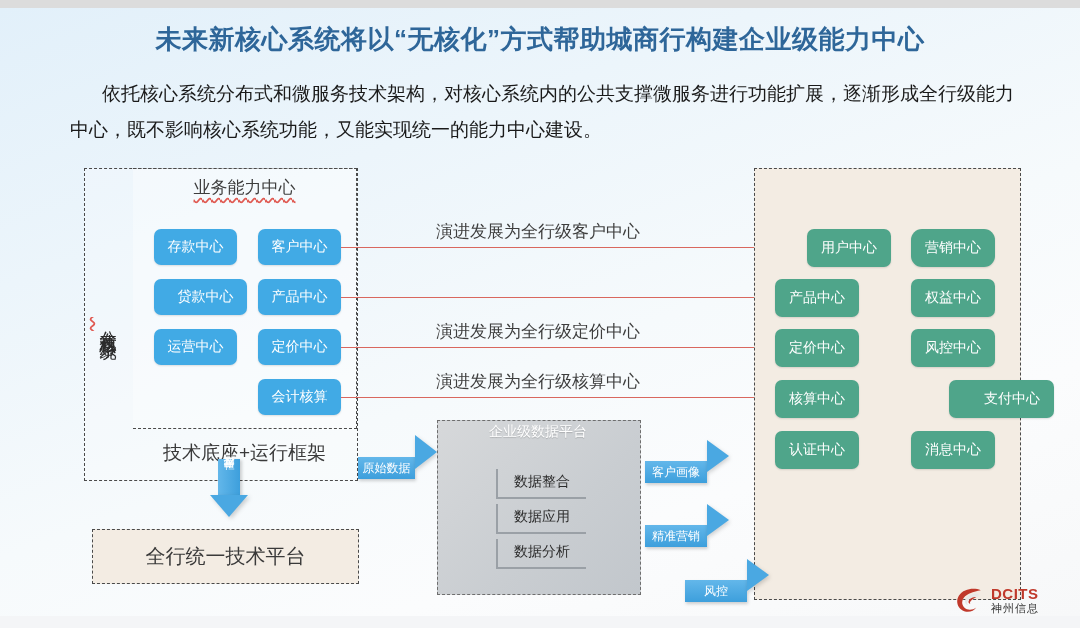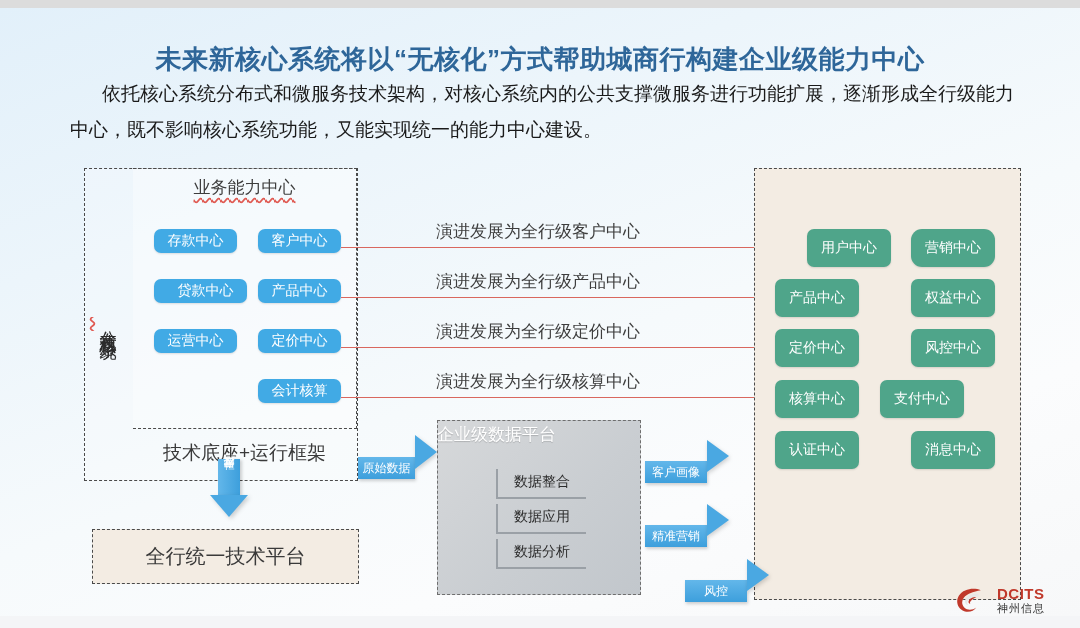--- a/index.html
+++ b/index.html
@@ -19,21 +19,20 @@
     position:absolute;left:0;top:8px;width:1080px;height:608px;
     background:linear-gradient(160deg,#e2f0fa 0%,#ecf5fb 28%,#f6fafc 55%,#fbfcfd 75%,#f7f8f9 100%);
   }
   .bottom-strip{position:absolute;left:0;bottom:0;width:1080px;height:12px;background:#f4f5f7;}
 
   
   .title{
     position:absolute;left:0;top:14px;width:1080px;text-align:center;
     font-size:26px;font-weight:bold;color:#2e6699;letter-spacing:.5px;
     white-space:nowrap;
-    margin-top:20px;
   }
   .subtitle{
     position:absolute;left:70px;top:68px;width:950px;
     font-size:19px;color:#1a1a1a;line-height:36px;text-indent:32px;
   }
 
   
   .core-outer{
     position:absolute;left:84px;top:160px;width:272px;height:311px;
     border:1.6px dashed #4a4a4a;background:rgba(255,255,255,.22);
@@ -57,21 +56,21 @@
     font-size:17px;color:#3d3d3d;
     text-decoration:underline wavy #e05a52;text-underline-offset:4px;
   }
   .tech-base{
     position:absolute;left:133px;top:419px;width:223px;height:52px;
     display:flex;align-items:center;justify-content:center;
     font-size:19px;color:#3a3a3a;
   }
 
   .bb{
-    position:absolute;width:83px;height:24px;border-radius:7px;
+    position:absolute;width:83px;height:36px;border-radius:7px;
     background:#41aae5;color:#ffffff;font-size:14px;
     display:flex;align-items:center;justify-content:center;
     box-shadow:0 1px 2px rgba(0,0,0,.12);
   }
 
   
   .evo-line{
     position:absolute;height:0;border-top:1.4px solid #d9675e;
   }
   .evo-head{
@@ -100,22 +99,22 @@
     box-shadow:0 1px 2px rgba(0,0,0,.12);
   }
 
   
   .dp-box{
     position:absolute;left:437px;top:412px;width:202px;height:173px;
     border:1.6px dashed #6e6e6e;
     background:linear-gradient(135deg,#d6d8da 0%,#c9cdd1 60%,#c2c7cc 100%);
   }
   .dp-title{
-    position:absolute;left:437px;top:415px;width:202px;
-    font-size:17px;color:#ffffff;text-shadow:0 1px 1px rgba(0,0,0,.18);
+    position:absolute;left:437px;top:415px;width:202px;text-align:center;
+    font-size:14px;color:#ffffff;text-shadow:0 1px 1px rgba(0,0,0,.18);
   }
   .dp-item{
     position:absolute;width:88px;height:26px;
     border-left:2px solid #9aa0a6;border-bottom:2px solid #9aa0a6;
     display:flex;align-items:center;justify-content:center;
     font-size:14px;color:#2b2b2b;padding-bottom:2px;
   }
 
   
   .arrow-r{
@@ -152,21 +151,21 @@
 
   
   .utp{
     position:absolute;left:92px;top:521px;width:265px;height:53px;
     border:1.6px dashed #4a4a4a;background:#f3ece3;
     display:flex;align-items:center;justify-content:center;
     font-size:20px;color:#3a3a3a;
   }
 
   
-  .logo{position:absolute;left:956px;top:578px;display:flex;align-items:center;gap:11px;}
+  .logo{position:absolute;left:956px;top:578px;display:flex;align-items:center;gap:5px;}
   .logo-mark{width:30px;height:26px;flex:0 0 auto;}
   .logo-text{display:flex;flex-direction:column;line-height:1;}
   .logo-en{font-size:15px;font-weight:bold;color:#c0392b;letter-spacing:.5px;}
   .logo-cn{font-size:11px;color:#333;letter-spacing:1px;margin-top:2px;}
 </style>
 </head>
 <body>
 
 <div class="slide">
 
@@ -209,21 +208,20 @@
       </div>
 
     <div class="tech-base">技术底座+运行框架</div>
 
     <div class="evo-line" style="left:341px;top:239px;width:432px;"></div>
     <div class="evo-head" style="left:773px;top:235px;"></div>
     <div class="evo-label" style="left:436px;top:212px;">演进发展为全行级客户中心</div>
 
     <div class="evo-line" style="left:341px;top:289px;width:432px;"></div>
     <div class="evo-head" style="left:773px;top:285px;"></div>
-    <div class="evo-label" style="left:436px;top:262px;">演进发展为全行级产品中心</div>
 
     <div class="evo-line" style="left:341px;top:339px;width:432px;"></div>
     <div class="evo-head" style="left:773px;top:335px;"></div>
     <div class="evo-label" style="left:436px;top:312px;">演进发展为全行级定价中心</div>
 
     <div class="evo-line" style="left:341px;top:389px;width:432px;"></div>
     <div class="evo-head" style="left:773px;top:385px;"></div>
     <div class="evo-label" style="left:436px;top:362px;">演进发展为全行级核算中心</div>
 
     <div class="ent-box"></div>
@@ -246,21 +244,21 @@
 
     <div class="gb" style="left:911px;top:221px;border-radius:11px;">
         <span>营销中心</span>
       </div>
     <div class="gb" style="left:911px;top:271px;">
         <span>权益中心</span>
       </div>
     <div class="gb" style="left:911px;top:321px;">
         <span>风控中心</span>
       </div>
-    <div class="gb" style="left:880px;top:372px;">
+    <div class="gb" style="left:949px;top:372px;padding-left:21px;">
         <span>支付中心</span>
       </div>
     <div class="gb" style="left:911px;top:423px;">
         <span>消息中心</span>
       </div>
 
     <div class="arrow-r" style="left:358px;top:417px;">
       <div class="shaft" style="width:57px;height:22px;">原始数据</div>
       <div class="head" style="border-width:17px 0 17px 22px;"></div>
     </div>

